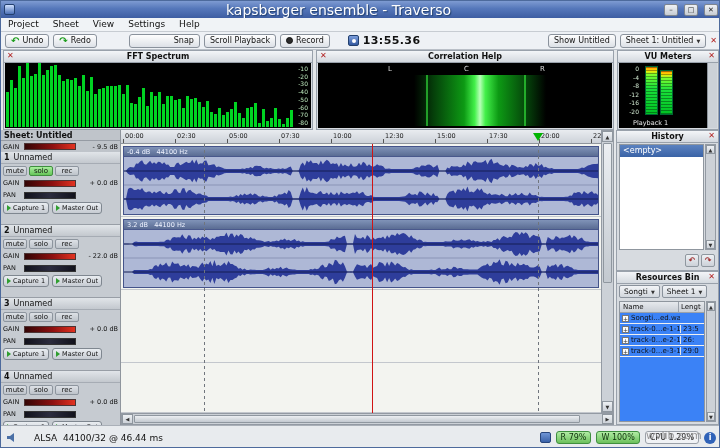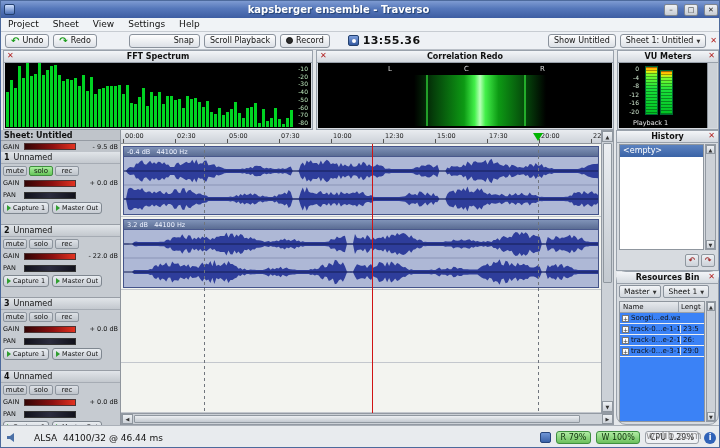--- a/index.html
+++ b/index.html
@@ -5,21 +5,21 @@
   *{box-sizing:border-box;margin:0;padding:0;}
   html,body{margin:0;padding:0;background:#777;}
   #app{position:relative;width:720px;height:448px;background:#e4e7ea;overflow:hidden;
        font-family:"DejaVu Sans", sans-serif;font-size:9px;color:#111;border:1px solid #4d6a9c;}
 
   
   #titlebar{position:absolute;top:0;left:0;width:720px;height:17px;
     background:linear-gradient(180deg,#7e9bd2 0%,#5577ba 45%,#3d5da2 100%);
     display:flex;align-items:center;padding:0 3px;gap:4px;}
   #app-icon{width:11px;height:11px;border-radius:2px;background:linear-gradient(#cfe0ff,#4a6fb5);border:1px solid #23406e;}
-  #title-text{flex:1;text-align:center;color:#fff;font-weight:bold;font-size:10px;text-shadow:1px 1px 1px #22406f;}
+  #title-text{flex:1;text-align:center;color:#fff;font-weight:normal;font-size:14px;text-shadow:1px 1px 1px #22406f;}
   .winbtn{width:14px;height:12px;background:linear-gradient(#eef1f5,#c7ccd3);border:1px solid #7f868f;
     font-size:7px;line-height:10px;text-align:center;color:#222;border-radius:2px;margin-left:2px;}
 
   
   #menubar{position:absolute;top:17px;left:0;width:720px;height:14px;background:#f0f3f6;
     border-bottom:1px solid #c7ccd2;display:flex;align-items:center;}
   .menu-item{padding:0 7px;font-size:9px;line-height:13px;}
   #toolbar{position:absolute;top:31px;left:0;width:720px;height:18px;background:#eef1f5;
     border-bottom:1px solid #b9bfc7;display:flex;align-items:center;padding:0 4px;gap:4px;}
   .btn{display:inline-flex;align-items:center;gap:3px;height:14px;padding:0 5px;font-size:8px;
@@ -116,21 +116,21 @@
   .thumb{position:absolute;background:linear-gradient(#eceff2,#c3c9d0);border:1px solid #8f979f;border-radius:1px;}
 
   
   #history-panel{top:129px;left:615px;width:103px;height:141px;}
   #history-list{position:absolute;top:13px;left:2px;right:14px;bottom:20px;background:#fff;border:1px solid #8f969e;overflow:hidden;}
   .hist-item{height:12px;line-height:12px;padding:0 3px;font-size:8px;color:#fff;
     background:linear-gradient(#5b82c0,#3a63a6);}
   .hist-btn{position:absolute;bottom:3px;width:14px;height:13px;background:linear-gradient(#eef1f4,#ccd1d8);
     border:1px solid #8f979f;border-radius:2px;text-align:center;font-size:8px;line-height:11px;color:#a03030;font-weight:bold;}
 
-  #resources-panel{top:270px;left:615px;width:103px;height:154px;border-radius:10px;}
+  #resources-panel{top:270px;left:615px;width:103px;height:154px;}
   #res-toolbar{position:absolute;top:13px;left:2px;right:2px;height:15px;display:flex;gap:2px;}
   .res-dd{display:inline-flex;align-items:center;gap:3px;height:13px;padding:0 4px;font-size:7.5px;
     background:linear-gradient(#f2f4f7,#d2d7dd);border:1px solid #8a929c;border-radius:2px;}
   #res-table{position:absolute;top:29px;left:2px;right:13px;bottom:2px;background:#3b82f6;border:1px solid #8f969e;overflow:hidden;}
   #res-header{display:flex;height:11px;background:linear-gradient(#e6e9ed,#c9ced5);border-bottom:1px solid #9aa1aa;font-size:7px;}
   .res-h-name{flex:1;padding-left:3px;line-height:10px;}
   .res-h-len{width:26px;border-left:1px solid #9aa1aa;padding-left:2px;line-height:10px;}
   .res-row{display:flex;align-items:center;height:11px;font-size:7px;border-bottom:1px solid #f0f0f0;}
   .res-exp{width:7px;height:7px;border:1px solid #777;margin:0 2px;font-size:6px;line-height:5px;text-align:center;color:#333;background:#fbfbfb;}
   .res-name{flex:1;overflow:hidden;white-space:nowrap;}
@@ -292,21 +292,21 @@
           <div>-60</div>
           <div>-70</div>
           <div>-80</div>
         </div>
     </div>
   </div>
 
   <div class="panel" style="top:49px;left:315px;width:298px;height:80px;">
     <div class="ptitle">
       <span class="closex x-left">✕</span>
-      <span>Correlation Redo</span>
+      <span>Correlation Help</span>
     </div>
     <div class="pbody">
       <span class="corr-label" style="left:70px;">L</span>
       <span class="corr-label" style="left:146px;">C</span>
       <span class="corr-label" style="left:222px;">R</span>
       <div id="corr-band"></div>
       <div class="corr-line" style="left:108px;"></div>
       <div class="corr-line" style="left:206px;"></div>
     </div>
   </div>
@@ -562,21 +562,21 @@
     <div class="hist-btn" style="right:3px;">↷</div>
   </div>
 
   <div class="panel" id="resources-panel">
     <div class="ptitle">
       <span>Resources Bin</span>
       <span class="closex x-right">✕</span>
     </div>
     <div id="res-toolbar">
       <span class="res-dd">
-        <span>Master</span>
+        <span>Songti</span>
         <span class="ddarrow">▼</span>
       </span>
       <span class="res-dd">
         <span>Sheet 1</span>
         <span class="ddarrow">▼</span>
       </span>
     </div>
     <div id="res-table">
       <div id="res-header">
         <span class="res-h-name">Name</span>

